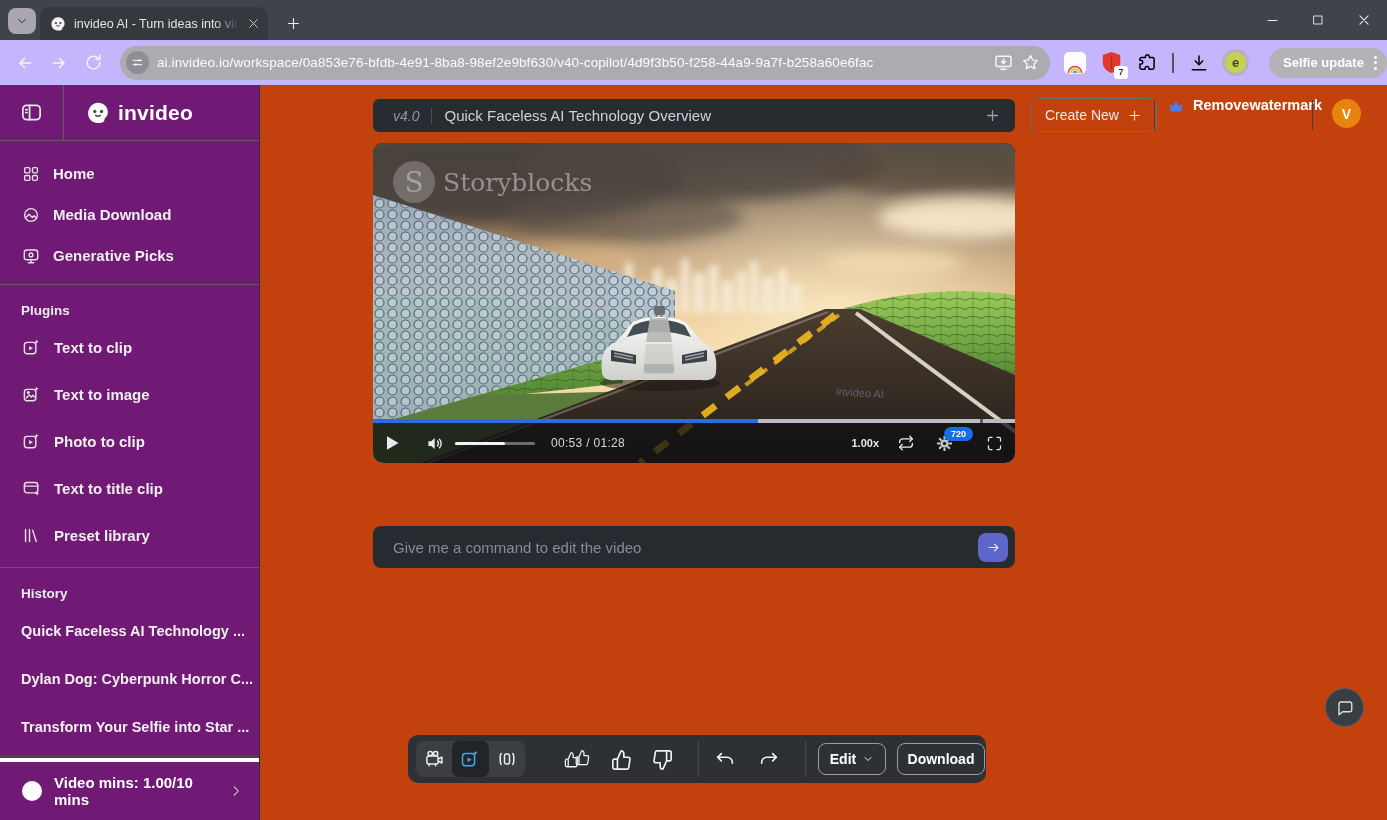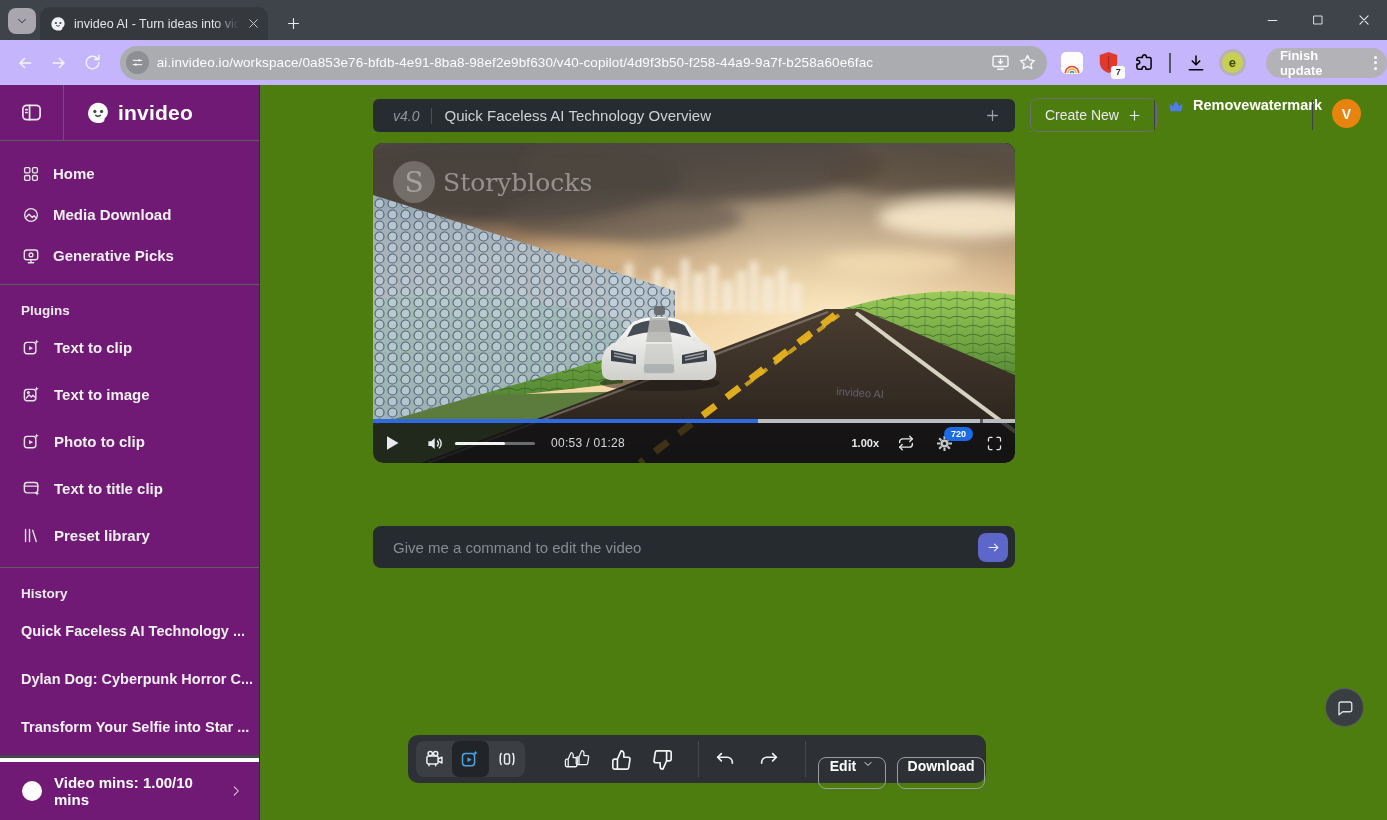--- a/index.html
+++ b/index.html
@@ -61,21 +61,21 @@
   .sb-hr { height:1px; background:#5c5e60; margin:8px 0; flex:none; }
   .sb-h { font-size:13.5px; font-weight:bold; color:#ebebeb; padding:10px 0 6px 21px; }
   .sb-hist { height:48px; display:flex; align-items:center; padding-left:21px; font-size:14.5px;
     font-weight:600; color:#f0f0f0; cursor:pointer; white-space:nowrap; }
   .sb-bottom { margin-top:auto; flex:none; height:62px; border-top:4px solid #ffffff; box-shadow:0 -3px 0 #434548;
     display:flex; align-items:center; padding:0 16px 0 22px; gap:12px; cursor:pointer; }
   .mins-circle { width:20px; height:20px; border-radius:50%; background:#fff; flex:none; }
   .mins-label { font-size:15px; font-weight:bold; color:#fff; flex:1; }
   .sb-bottom .chev { color:#d8d8d8; display:flex; }
 
-  .main { position:relative; flex:1; background:#4d7c0f; }
+  .main { position:relative; flex:1; background:#c2410c; }
 
   
   .title-pill { position:absolute; left:113px; top:14px; width:642px; height:33px; background:#272c31;
     border-radius:6px; display:flex; align-items:center; padding:0 14px 0 20px; gap:12px; }
   .ver { font-size:14px; font-style:italic; color:#8f959b; }
   .vsep { width:1px; height:16px; background:#4a5056; }
   .vtitle { flex:1; font-size:15px; color:#ced2d6; white-space:nowrap; overflow:hidden; }
   .pill-plus { color:#9aa0a6; display:flex; cursor:pointer; }
   .create-btn { position:absolute; left:770px; top:13px; height:34px; border:1px solid #6a6f74; border-radius:8px;
     display:flex; align-items:center; gap:8px; padding:0 14px; color:#e8eaed; font-size:14px; cursor:pointer; background:transparent; }
@@ -115,22 +115,22 @@
 
   
   .actionbar { position:absolute; left:148px; top:650px; width:578px; height:48px; background:#2d3135; border-radius:10px; }
   .segctl { position:absolute; left:8px; top:6px; width:109px; height:36px; background:#3b3f43; border-radius:8px; display:flex; }
   .segcell { width:36.3px; height:36px; display:flex; align-items:center; justify-content:center; color:#eceef0; cursor:pointer; }
   .segcell.sel { background:#222528; border-radius:7px; color:#4aa3e8; }
   .ab-ic { position:absolute; top:11px; width:27px; height:27px; display:flex; align-items:center; justify-content:center;
     color:#f2f3f5; cursor:pointer; }
   .ab-sep { position:absolute; top:6px; width:1px; height:36px; background:#46494d; }
   .ab-btn { position:absolute; top:8px; height:32px; border:1px solid #9a9ea3; border-radius:8px; background:transparent;
-    color:#fff; font-size:14px; font-weight:bold; display:flex; align-items:flex-start; justify-content:center; gap:6px;
-    cursor:pointer; font-family:"Liberation Sans", sans-serif;margin-top:14px; }
+    color:#fff; font-size:14px; font-weight:bold; display:flex; align-items:center; justify-content:center; gap:6px;
+    cursor:pointer; font-family:"Liberation Sans", sans-serif; }
 
   .chat-fab { position:absolute; left:1065px; top:603px; width:39px; height:39px; border-radius:50%;
     background:#393e43; border:1px solid #5a5e63; display:flex; align-items:center; justify-content:center;
     color:#dfe2e5; cursor:pointer; }
 
   svg.st { stroke:currentColor; fill:none; stroke-width:1.8; stroke-linecap:round; stroke-linejoin:round; }
 </style>
 </head>
 <body>
 
@@ -249,21 +249,21 @@
       <span class="ext-btn">
         <svg class="st" width="20" height="20" viewBox="0 0 24 24" stroke-width="2.2">
             <path d="M12 3.5v10M7.5 9.5l4.5 4.5 4.5-4.5"></path>
             <path d="M4 20h16"></path>
           </svg>
       </span>
       <span class="avatar-e">
         <span class="avatar-e-inner">e</span>
       </span>
       <span class="finish-btn">
-        <span>Finish update</span>
+        <span>Selfie update</span>
         <span class="dots3">
             <i></i>
             <i></i>
             <i></i>
           </span>
       </span>
     </div>
   </div>
 
   <div class="app">

